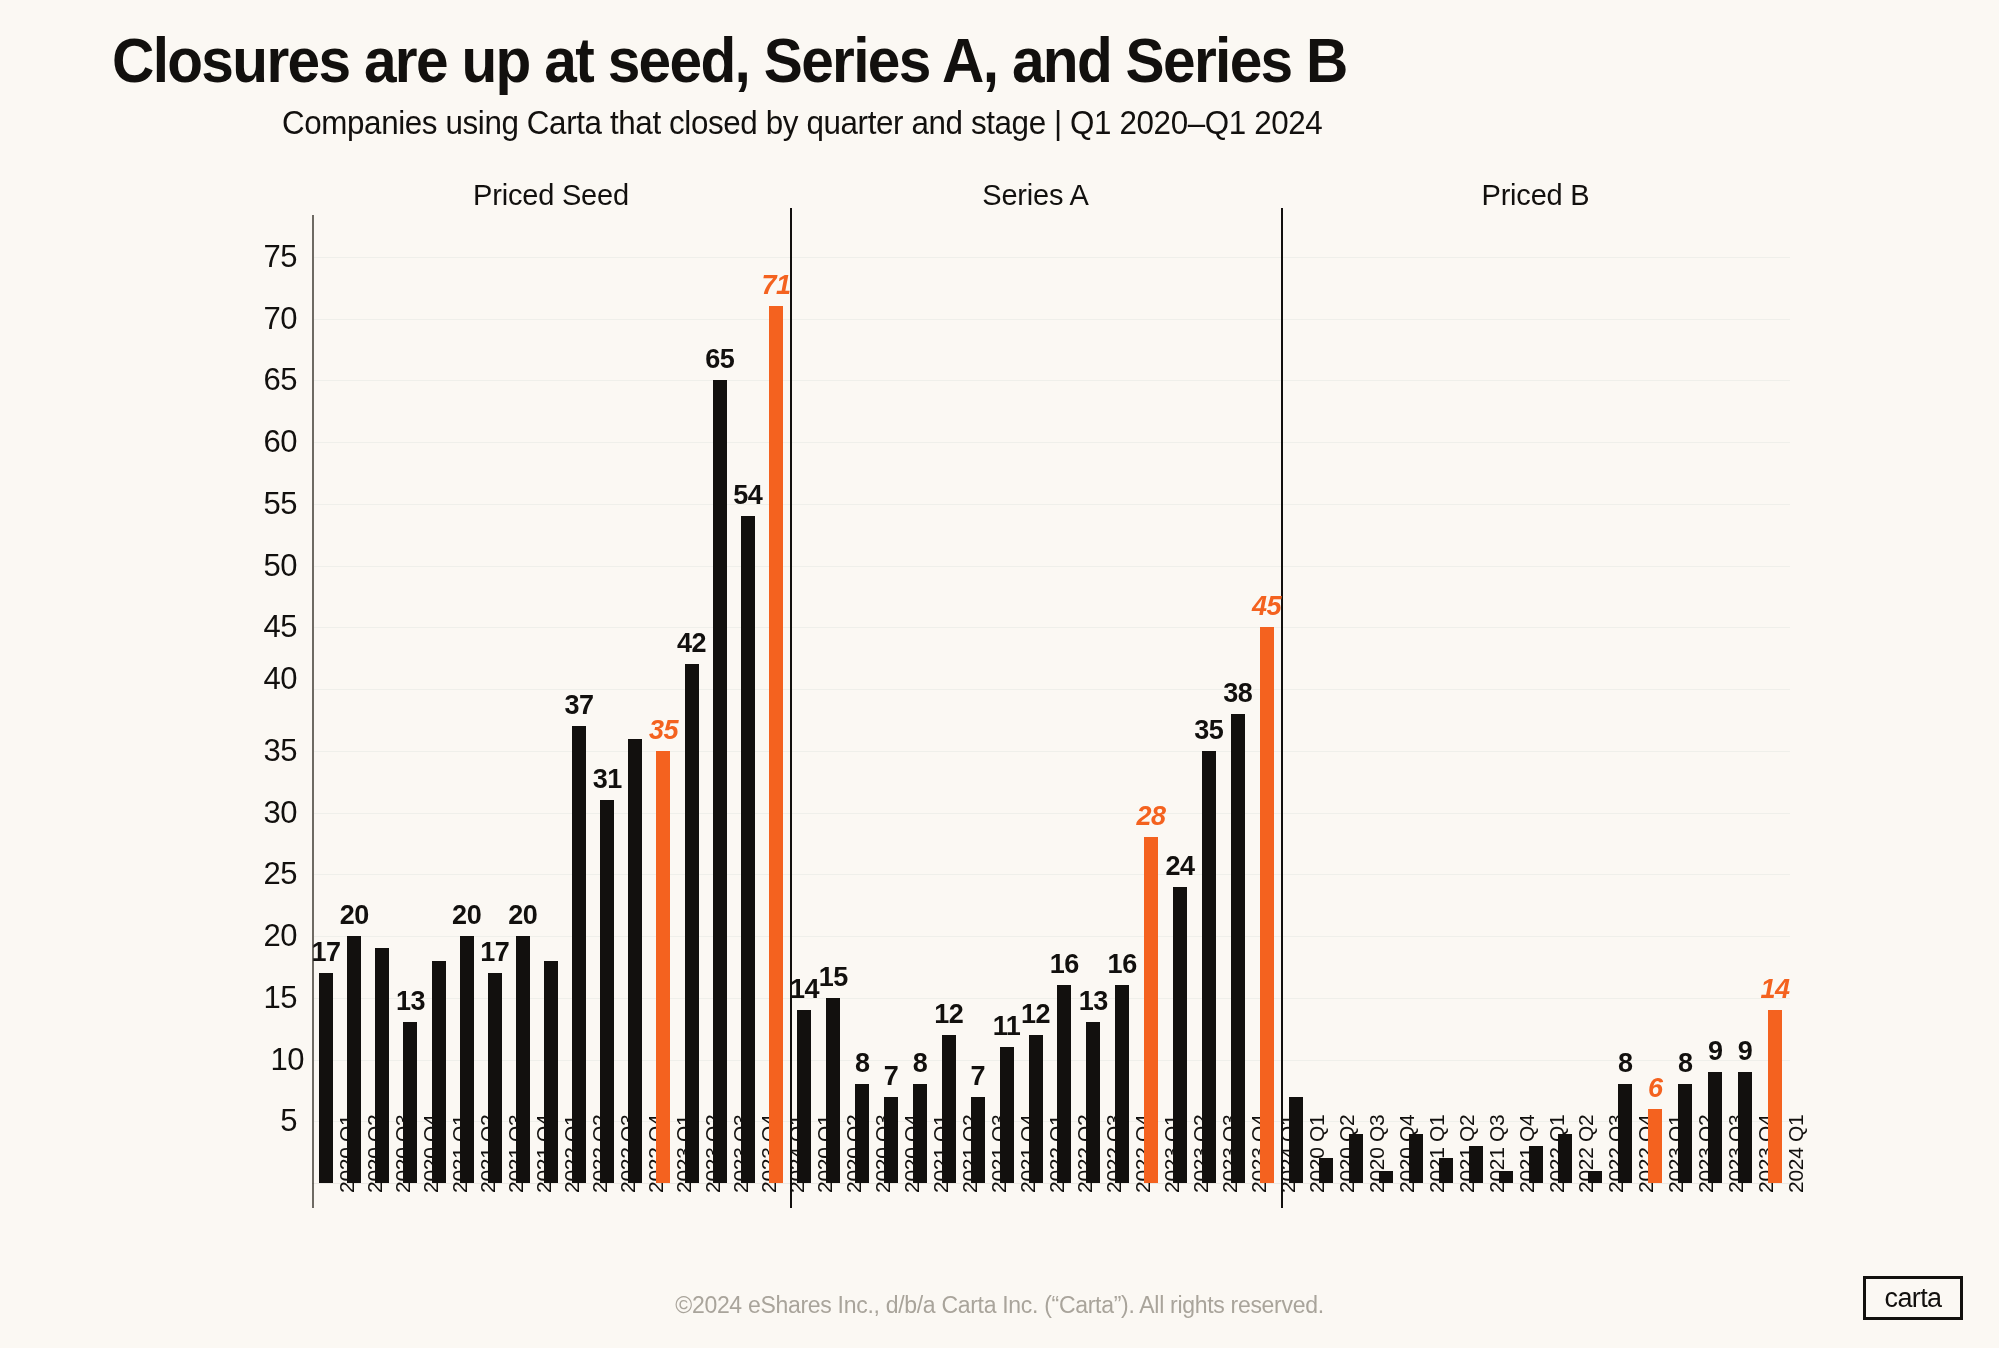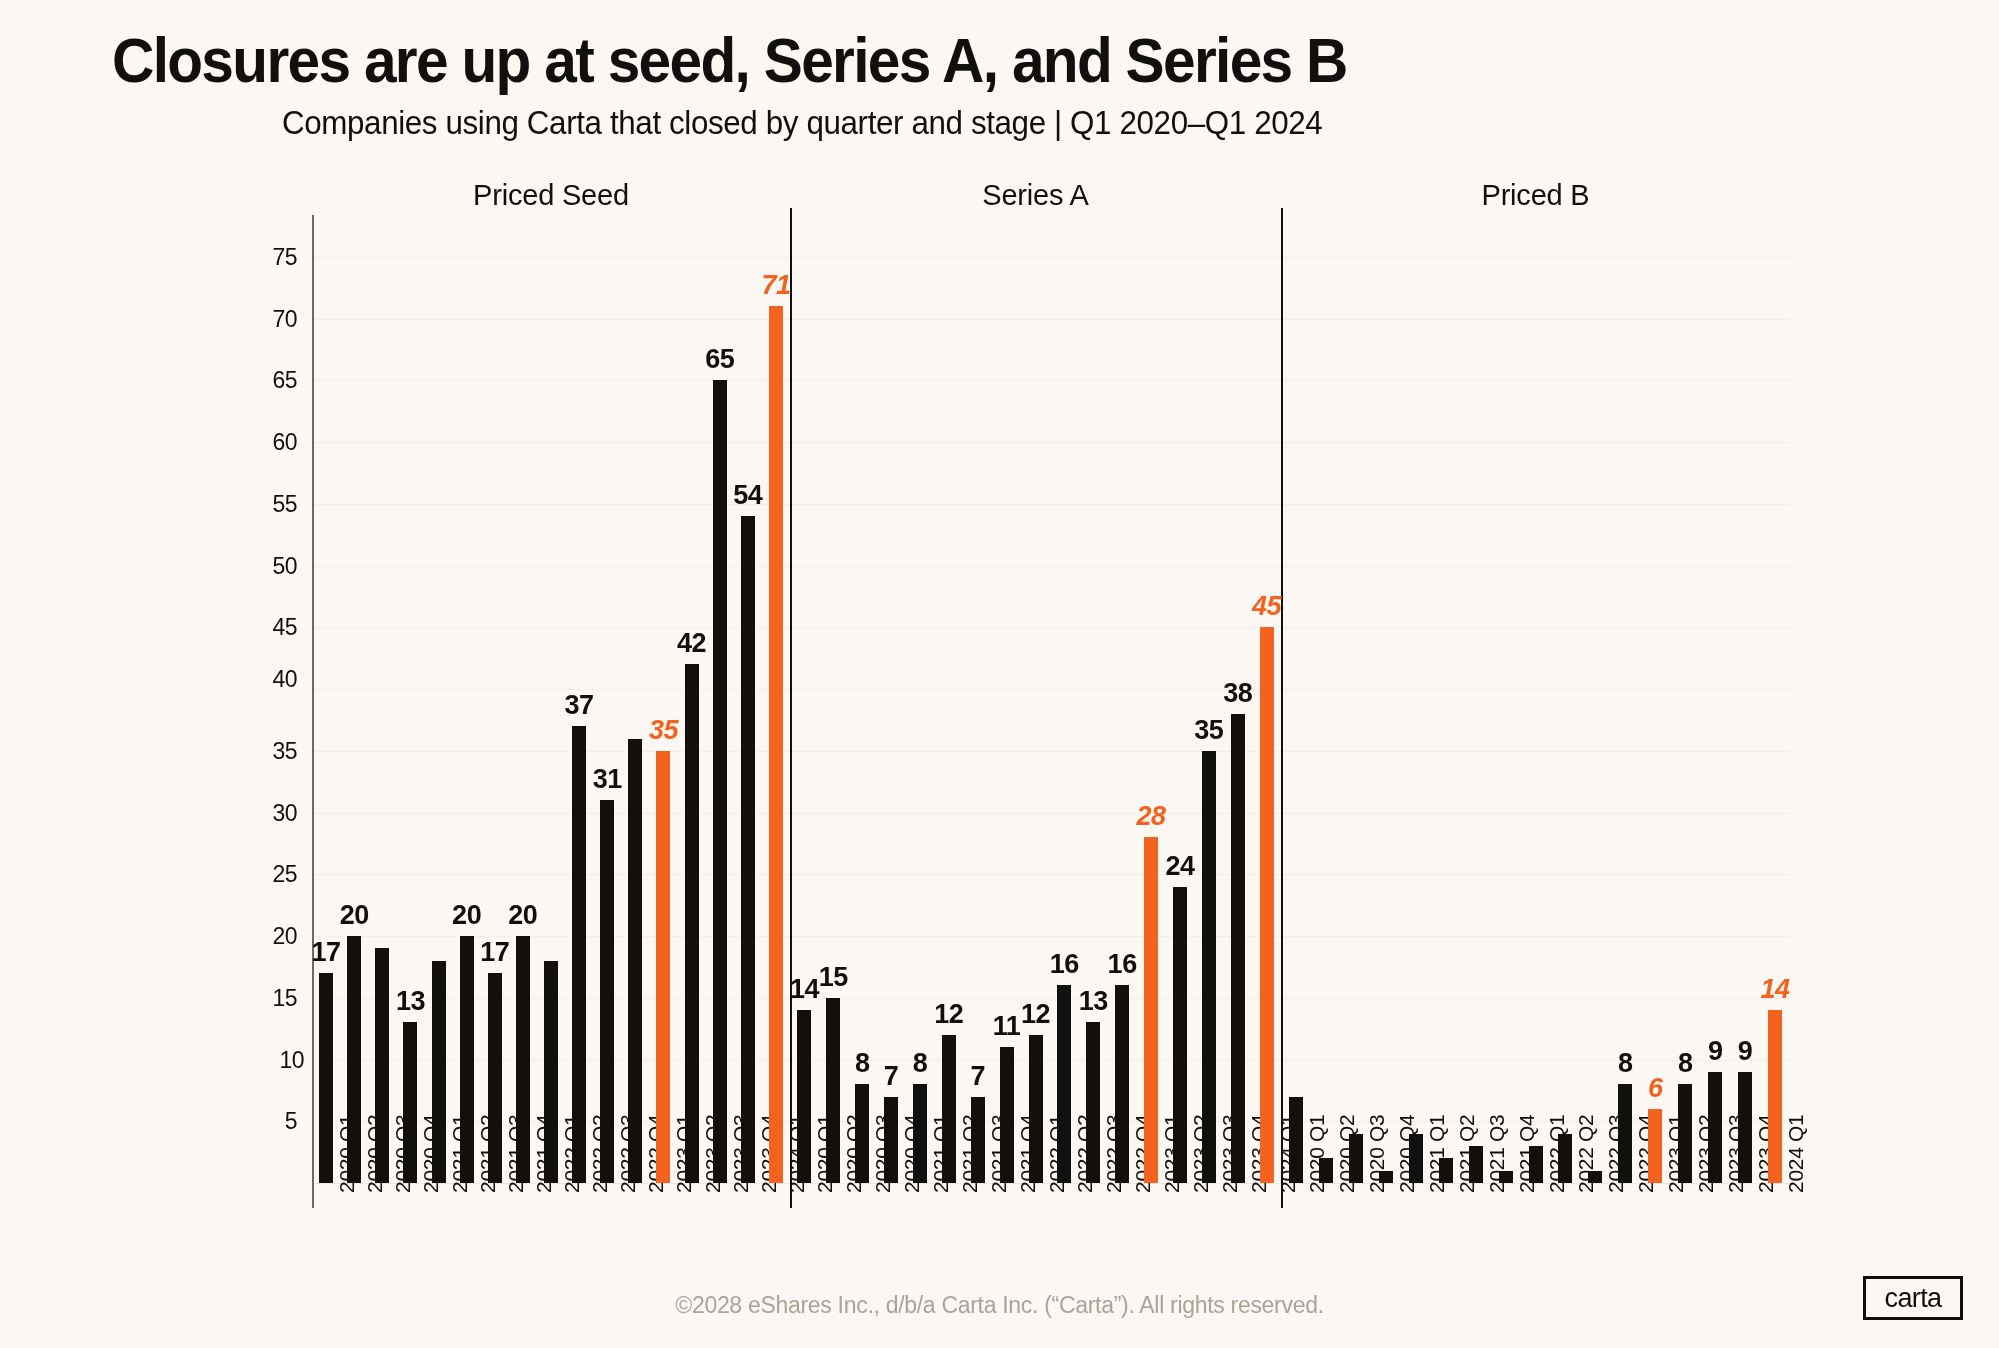--- a/index.html
+++ b/index.html
@@ -74,21 +74,21 @@
   }
 
   .gridline {
     position: absolute;
     height: 1px;
     background: #EFEFEA;
   }
 
   .ytick {
     position: absolute;
-    font-size: 23px;
+    font-size: 31px;
     text-align: right;
     color: #12100E;
     letter-spacing: -0.5px;
     transform: translateY(-50%);
     white-space: nowrap;
   }
 
   
   #bars-layer {
     position: absolute;
@@ -339,14 +339,14 @@
     <div class="bar-label" style="left: 1715.15px; top: 1035.88px;">9</div>
     <div class="xtick" style="left: 1724.15px; top: 1193px;">2023 Q3</div>
     <div class="bar" style="left: 1738.09px; width: 14px; top: 1071.88px; height: 111.122px; bottom: auto;"></div>
     <div class="bar-label" style="left: 1745.09px; top: 1035.88px;">9</div>
     <div class="xtick" style="left: 1754.09px; top: 1193px;">2023 Q4</div>
     <div class="bar accent" style="left: 1768.03px; width: 14px; top: 1010.14px; height: 172.857px; bottom: auto;"></div>
     <div class="bar-label accent" style="left: 1775.03px; top: 974.143px;">14</div>
     <div class="xtick" style="left: 1784.03px; top: 1193px;">2024 Q1</div>
   </div>
 
-<div id="footer-note">©2028 eShares Inc., d/b/a Carta Inc. (“Carta”). All rights reserved.</div>
+<div id="footer-note">©2024 eShares Inc., d/b/a Carta Inc. (“Carta”). All rights reserved.</div>
 <div id="carta-logo">carta</div>
 
 </body></html>

